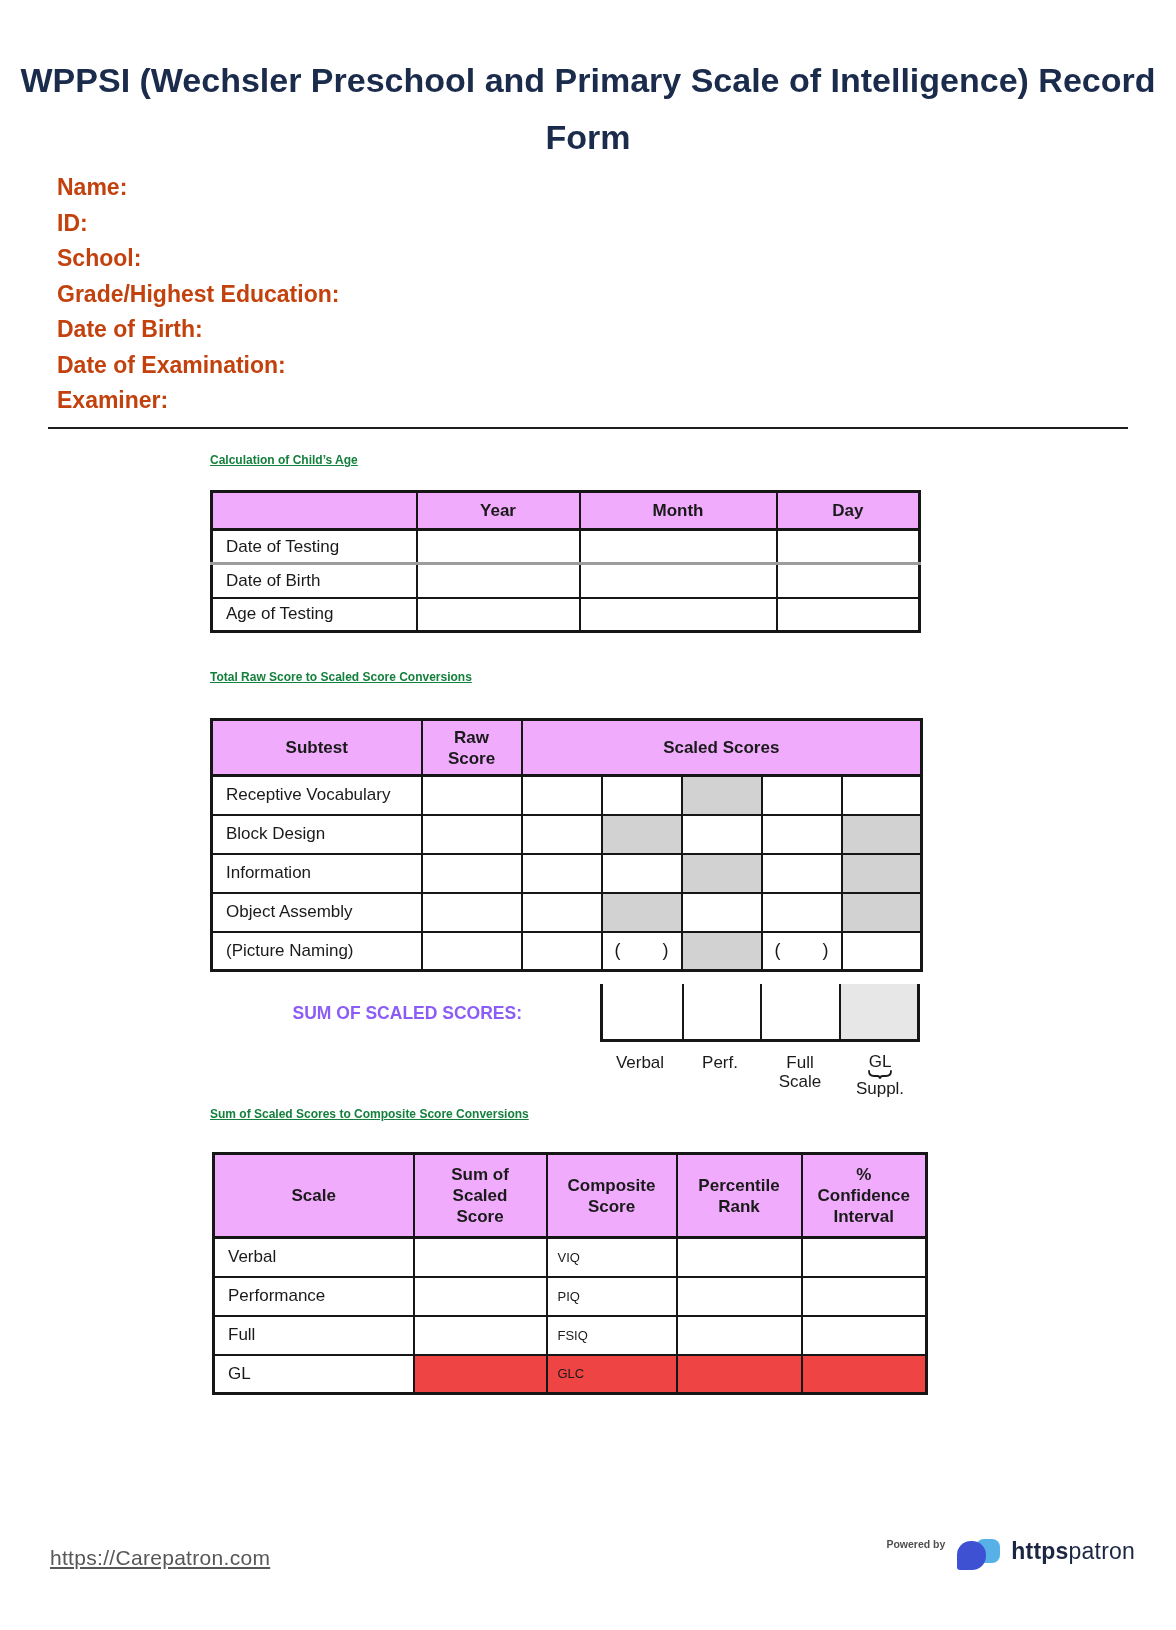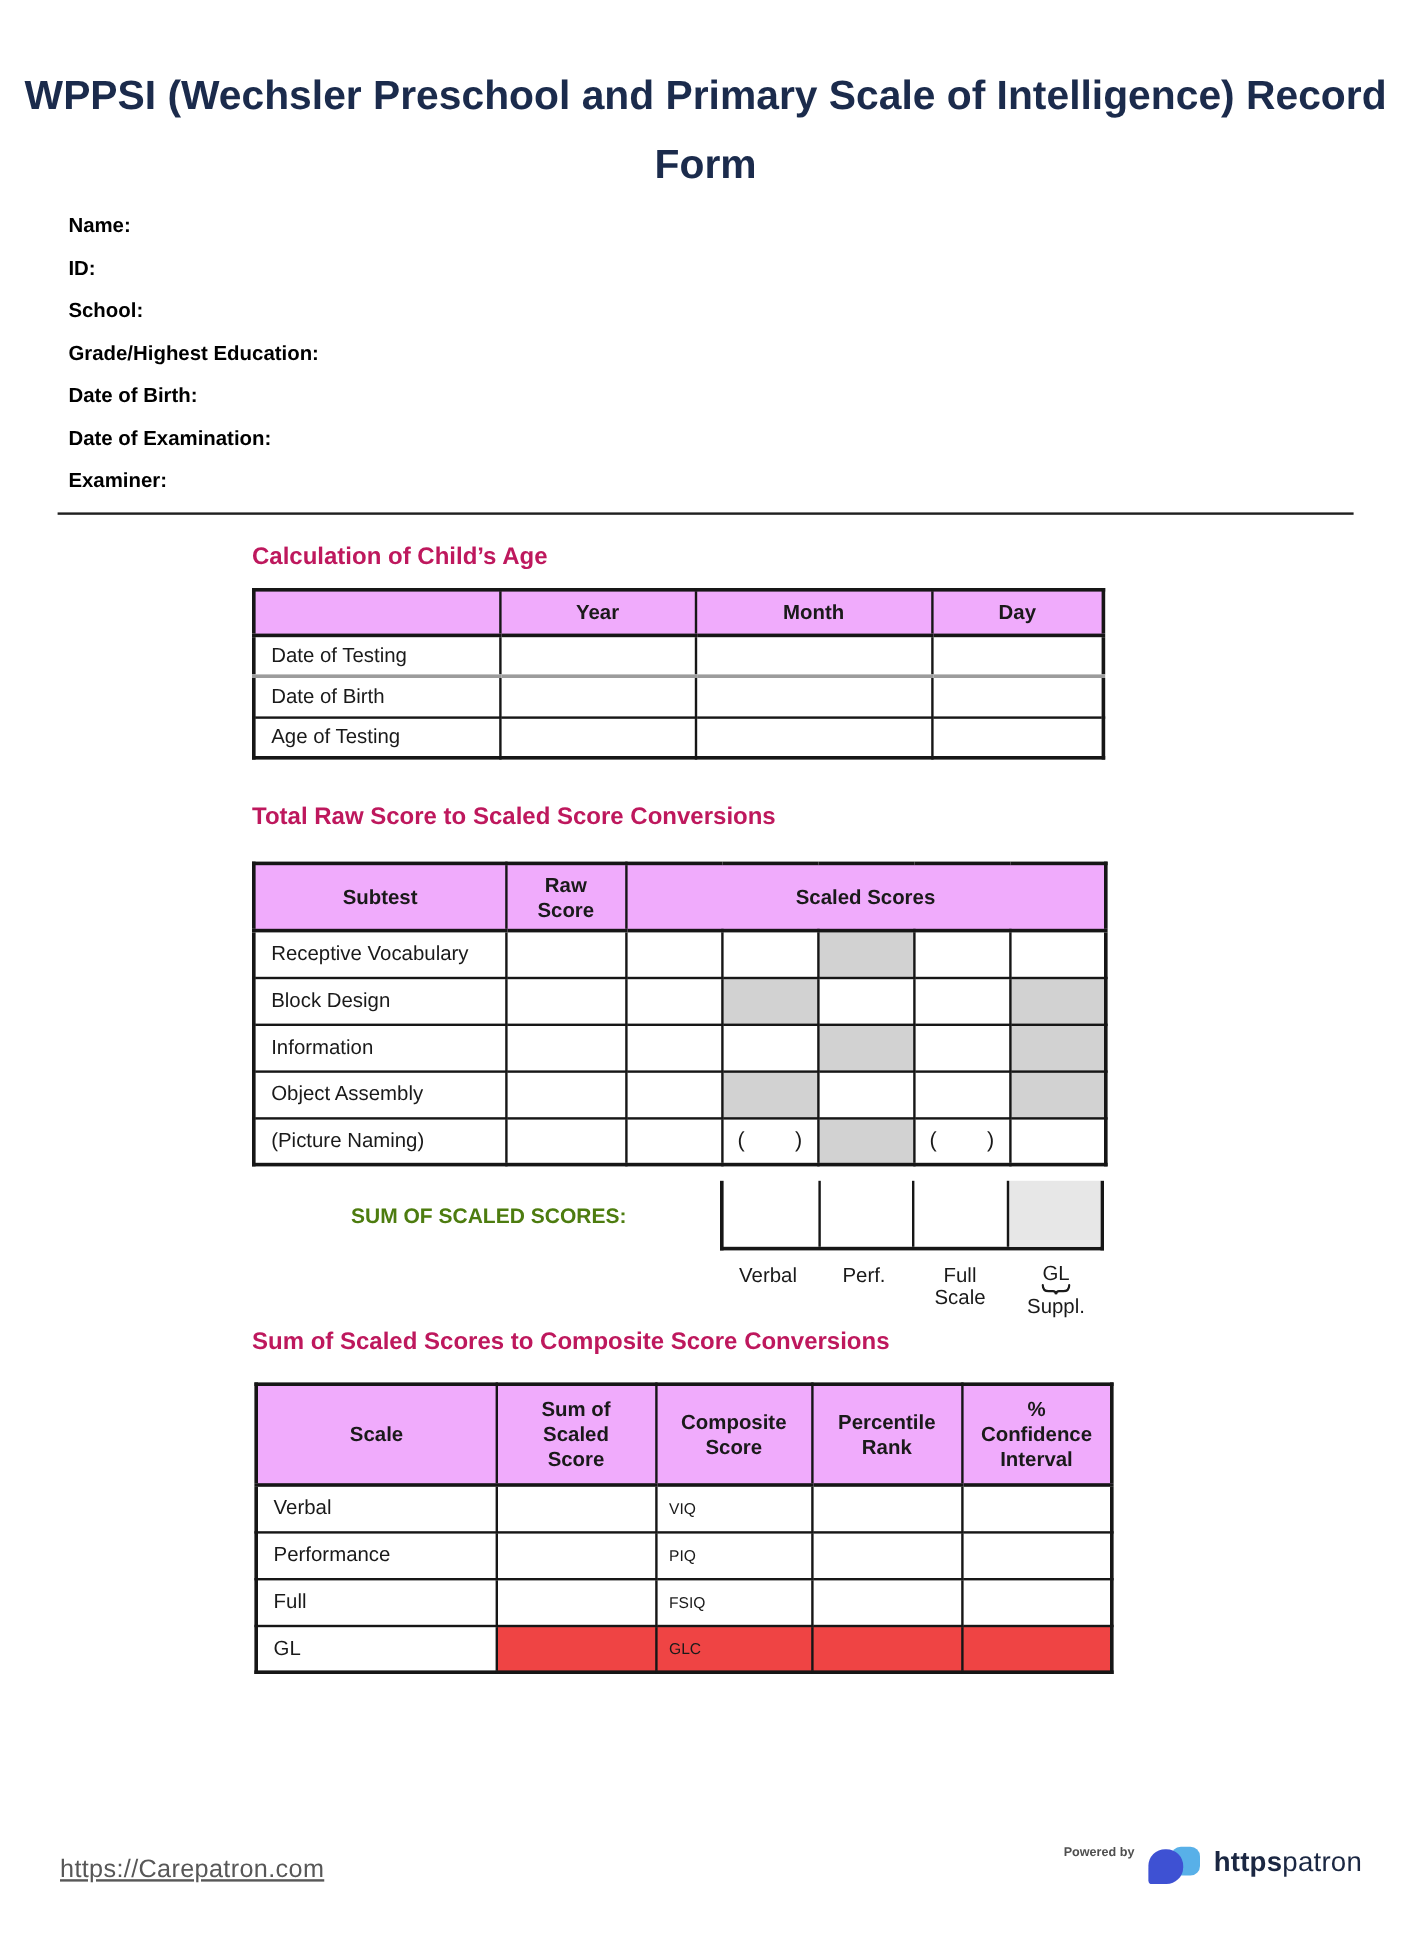--- a/index.html
+++ b/index.html
@@ -6,23 +6,23 @@
   html,body { background:#ffffff; }
   .page {
     position:relative; width:1176px; height:1630px; background:#ffffff;
     font-family:"Liberation Sans", sans-serif; color:#1a1a1a; overflow:hidden;
   }
   .title {
     position:absolute; top:52px; left:0; width:1176px; text-align:center;
     font-size:34px; font-weight:bold; color:#1b2b4c; line-height:57px;
   }
   .fields { position:absolute; top:179px; left:57px; }
-  .field { font-size:17px; font-weight:bold; line-height:17.5px; margin-bottom:18px; color:#000000; }
+  .field { font-size:23px; font-weight:bold; line-height:17.5px; margin-bottom:18px; color:#c2410c; }
   .divider { position:absolute; top:427px; left:48px; width:1080px; border-top:2px solid #1f1f1f; }
-  .heading { position:absolute; font-size:20px; font-weight:bold; color:#be185d; }
+  .heading { position:absolute; font-size:12px; font-weight:bold; color:#15803d;text-decoration:underline; }
   .h-age  { top:453px; left:210px; }
   .h-raw  { top:670px; left:210px; }
   .h-comp { top:1107px; left:210px; }
 
   table.tbl { position:absolute; border-collapse:collapse; table-layout:fixed; border:3px solid #161616; }
   .tbl th, .tbl td { border:2px solid #161616; font-size:17px; }
   .tbl thead th {
     background:#f0abfc; font-weight:bold; text-align:center; vertical-align:middle;
     border-bottom:3px solid #161616; white-space:pre-line; line-height:21px;
   }
@@ -36,21 +36,21 @@
   .raw-table { top:718px; left:210px; width:710px; }
   .raw-table thead th { height:56px; }
   .raw-table tbody td { height:39px; }
   td.blocked { background:#d2d2d2; }
   td.paren-cell { vertical-align:middle; }
   .parens { display:flex; justify-content:space-between; padding:0 12px; font-size:18px; color:#1a1a1a; }
 
   .sum-label {
     position:absolute; top:984px; left:210px; width:312px; height:58px;
     display:flex; align-items:center; justify-content:flex-end;
-    font-size:17.5px; font-weight:bold; color:#4d7c0f;
+    font-size:17.5px; font-weight:bold; color:#8b5cf6;
   }
   .sum-boxes {
     position:absolute; top:984px; left:600px; width:320px; height:58px;
     display:grid; grid-template-columns:repeat(4,1fr);
     border:3px solid #161616; border-top:none; background:#ffffff;
   }
   .sum-cell { border-left:2px solid #161616; }
   .sum-cell:first-child { border-left:none; }
   .sum-cell.gl { background:#e7e7e7; }
 

